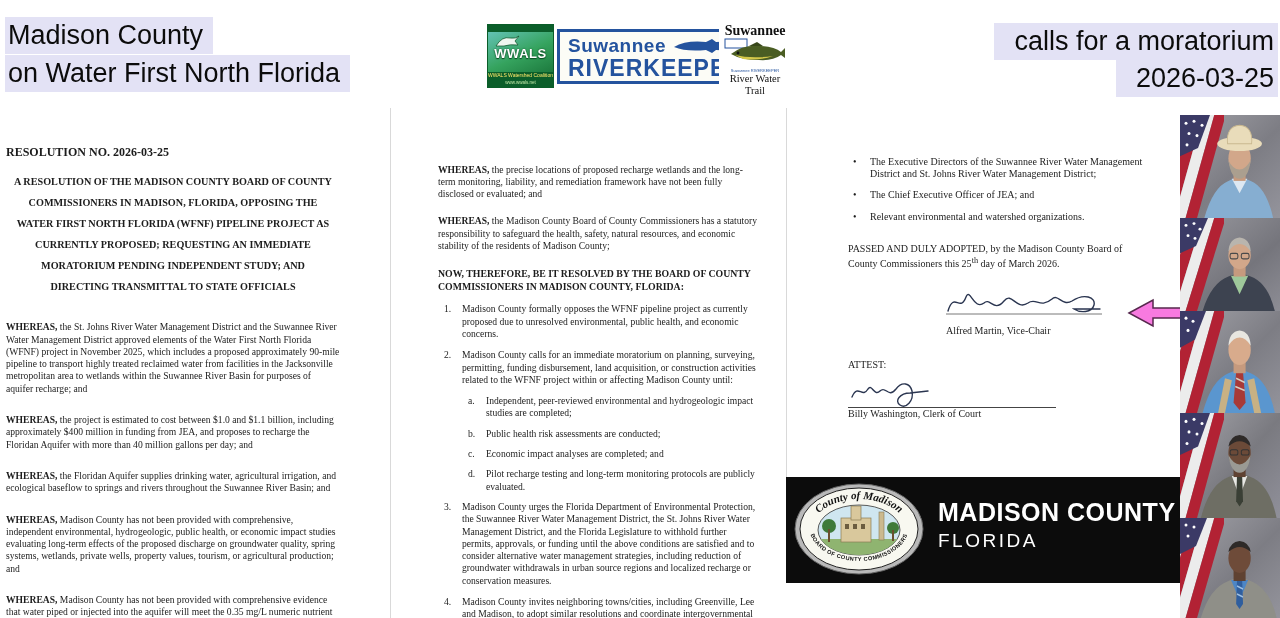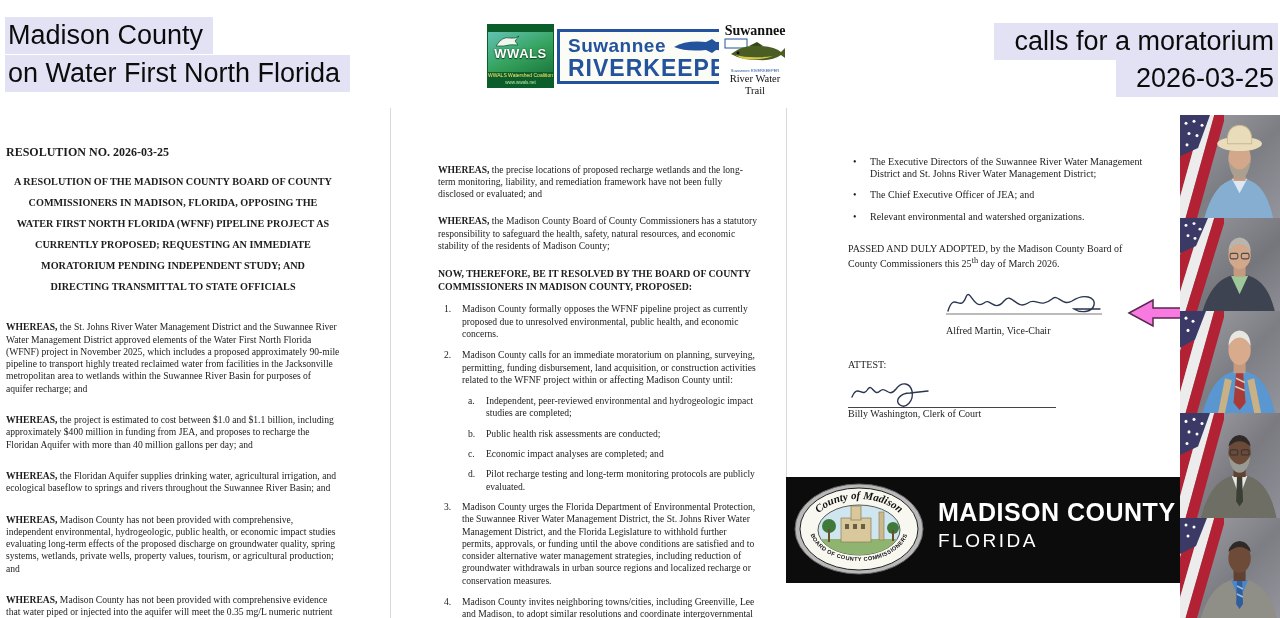--- a/index.html
+++ b/index.html
@@ -151,21 +151,21 @@
       <p class="wp"><b>WHEREAS,</b><span> Madison County has not been provided with comprehensive, independent environmental, hydrogeologic, public health, or economic impact studies evaluating long-term effects of the proposed discharge on groundwater quality, spring systems, wetlands, private wells, property values, tourism, or agricultural production; and</span></p>
       <p class="wp"><b>WHEREAS,</b><span> Madison County has not been provided with comprehensive evidence that water piped or injected into the aquifer will meet the 0.35 mg/L numeric nutrient criterion; and</span></p>
       <p class="wp"><b>WHEREAS,</b><span> concerns have been raised by residents, landowners, and regional stakeholders, including the WWALS Watershed Coalition and the Middle and Lower Suwannee River and Withlacoochee River Task Force, regarding potential accumulation of nutrients, emerging contaminants such as per- and polyfluoroalkyl substances (PFAS), pharmaceuticals, and other constituents of concern in recharge areas; and</span></p>
     </div>
   </div>
 
   <div class="page2 doc">
     <div class="p2-inner">
       <p class="wp"><b>WHEREAS,</b><span> the precise locations of proposed recharge wetlands and the long-term monitoring, liability, and remediation framework have not been fully disclosed or evaluated; and</span></p>
       <p class="wp"><b>WHEREAS,</b><span> the Madison County Board of County Commissioners has a statutory responsibility to safeguard the health, safety, natural resources, and economic stability of the residents of Madison County;</span></p>
-      <div class="res-by">NOW, THEREFORE, BE IT RESOLVED BY THE BOARD OF COUNTY COMMISSIONERS IN MADISON COUNTY, PROPOSED:</div>
+      <div class="res-by">NOW, THEREFORE, BE IT RESOLVED BY THE BOARD OF COUNTY COMMISSIONERS IN MADISON COUNTY, FLORIDA:</div>
       <div class="ni"><span class="n">1.</span><span>Madison County formally opposes the WFNF pipeline project as currently proposed due to unresolved environmental, public health, and economic concerns.</span></div>
       <div class="ni"><span class="n">2.</span><span>Madison County calls for an immediate moratorium on planning, surveying, permitting, funding disbursement, land acquisition, or construction activities related to the WFNF project within or affecting Madison County until:</span></div>
       <div class="si"><span class="l">a.</span><span>Independent, peer-reviewed environmental and hydrogeologic impact studies are completed;</span></div>
       <div class="si"><span class="l">b.</span><span>Public health risk assessments are conducted;</span></div>
       <div class="si"><span class="l">c.</span><span>Economic impact analyses are completed; and</span></div>
       <div class="si"><span class="l">d.</span><span>Pilot recharge testing and long-term monitoring protocols are publicly evaluated.</span></div>
       <div class="ni"><span class="n">3.</span><span>Madison County urges the Florida Department of Environmental Protection, the Suwannee River Water Management District, the St. Johns River Water Management District, and the Florida Legislature to withhold further permits, approvals, or funding until the above conditions are satisfied and to consider alternative water management strategies, including reduction of groundwater withdrawals in urban source regions and localized recharge or conservation measures.</span></div>
       <div class="ni"><span class="n">4.</span><span>Madison County invites neighboring towns/cities, including Greenville, Lee and Madison, to adopt similar resolutions and coordinate intergovernmental engagement in any related regulatory or administrative proceedings.</span></div>
 
     </div>

